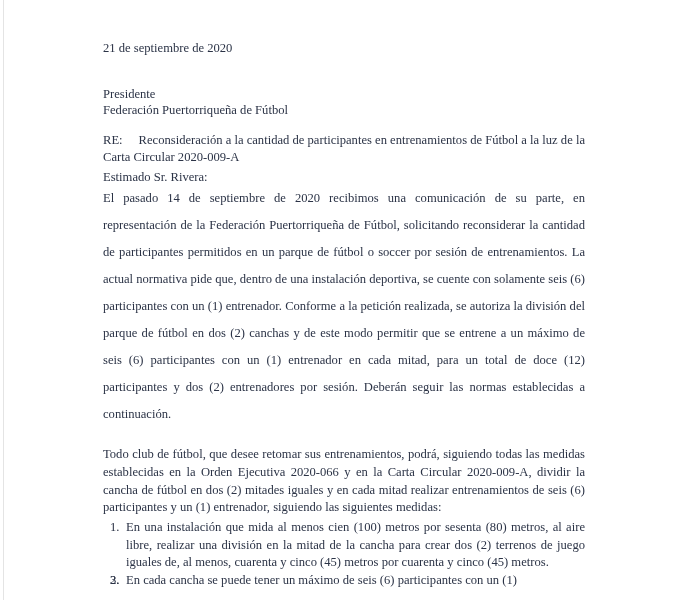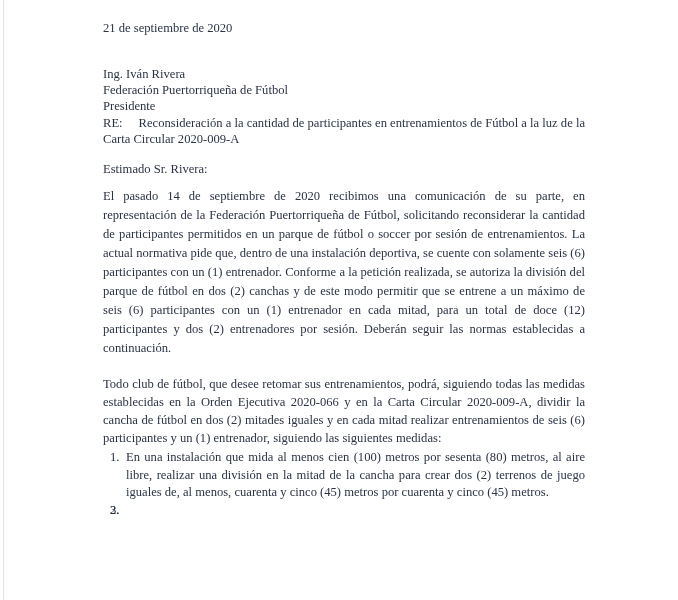--- a/index.html
+++ b/index.html
@@ -17,37 +17,37 @@
   }
   .left-hairline {
     position: absolute;
     left: 3px; top: 0; bottom: 0; width: 1px;
     background: #e4e4e4;
   }
   .content {
     position: absolute;
     left: 103px; top: 0;
     width: 482px;
-    padding-top: 20px;
+    padding-top: 40px;
     color: #2b3346;
     font-size: 12.6px;
     -webkit-font-smoothing: antialiased;
   }
   .date-line { line-height: 16px; }
   .recipient-block { margin-top: 30px; line-height: 16.2px; }
   .subject-block {
-    margin-top: 0;
+    margin-top: 14px;
     line-height: 16.8px;
     text-align: justify;
   }
   .subject-tab { display: inline-block; width: 16px; }
-  .salutation { margin-top: 13px; line-height: 16px; }
+  .salutation { margin-top: 3px; line-height: 16px; }
   .body-paragraph {
-    margin-top: 10px;
-    line-height: 19px;
+    margin-top: 0;
+    line-height: 27px;
     text-align: justify;
   }
   .body-paragraph.second { margin-top: 18px; line-height: 17.8px; }
   .numbered-list { margin-top: 2px; }
   .list-item {
     position: relative;
     padding-left: 23px;
     line-height: 17.5px;
     text-align: justify;
   }
@@ -60,23 +60,22 @@
 <body>
 
 <div class="page">
   <div class="left-hairline"></div>
 
   <div class="content">
 
     <div class="date-line">21 de septiembre de 2020</div>
 
     <div class="recipient-block">
-      <div>Ing. Iván Rivera</div>
+      <div>Presidente</div>
       <div>Federación Puertorriqueña de Fútbol</div>
-      <div>Presidente</div>
     </div>
 
     <div class="subject-block">
       <span>RE:</span><span class="subject-tab"></span><span>Reconsideración a la cantidad de participantes en entrenamientos de Fútbol a la luz de la Carta Circular 2020-009-A</span>
     </div>
 
     <div class="salutation">Estimado Sr. Rivera:</div>
 
     <div class="body-paragraph">El pasado 14 de septiembre de 2020 recibimos una comunicación de su parte, en representación de la Federación Puertorriqueña de Fútbol, solicitando reconsiderar la cantidad de participantes permitidos en un parque de fútbol o soccer por sesión de entrenamientos. La actual normativa pide que, dentro de una instalación deportiva, se cuente con solamente seis (6) participantes con un (1) entrenador. Conforme a la petición realizada, se autoriza la división del parque de fútbol en dos (2) canchas y de este modo permitir que se entrene a un máximo de seis (6) participantes con un (1) entrenador en cada mitad, para un total de doce (12) participantes y dos (2) entrenadores por sesión. Deberán seguir las normas establecidas a continuación.</div>
 
@@ -88,18 +87,19 @@
         <span class="list-number">1.</span>
         <span>En una instalación que mida al menos cien (100) metros por sesenta (80) metros, al aire libre, realizar una división en la mitad de la cancha para crear dos (2) terrenos de juego iguales de, al menos, cuarenta y cinco (45) metros por cuarenta y cinco (45) metros.</span>
       </div>
 
       <div class="list-item">
         <span class="list-number">2.</span>
       </div>
 
       <div class="list-item">
         <span class="list-number">3.</span>
+        <span>En cada cancha se puede tener un máximo de seis (6) participantes con un (1)</span>
       </div>
 
     </div>
 
   </div>
 </div>
 
 </body></html>

